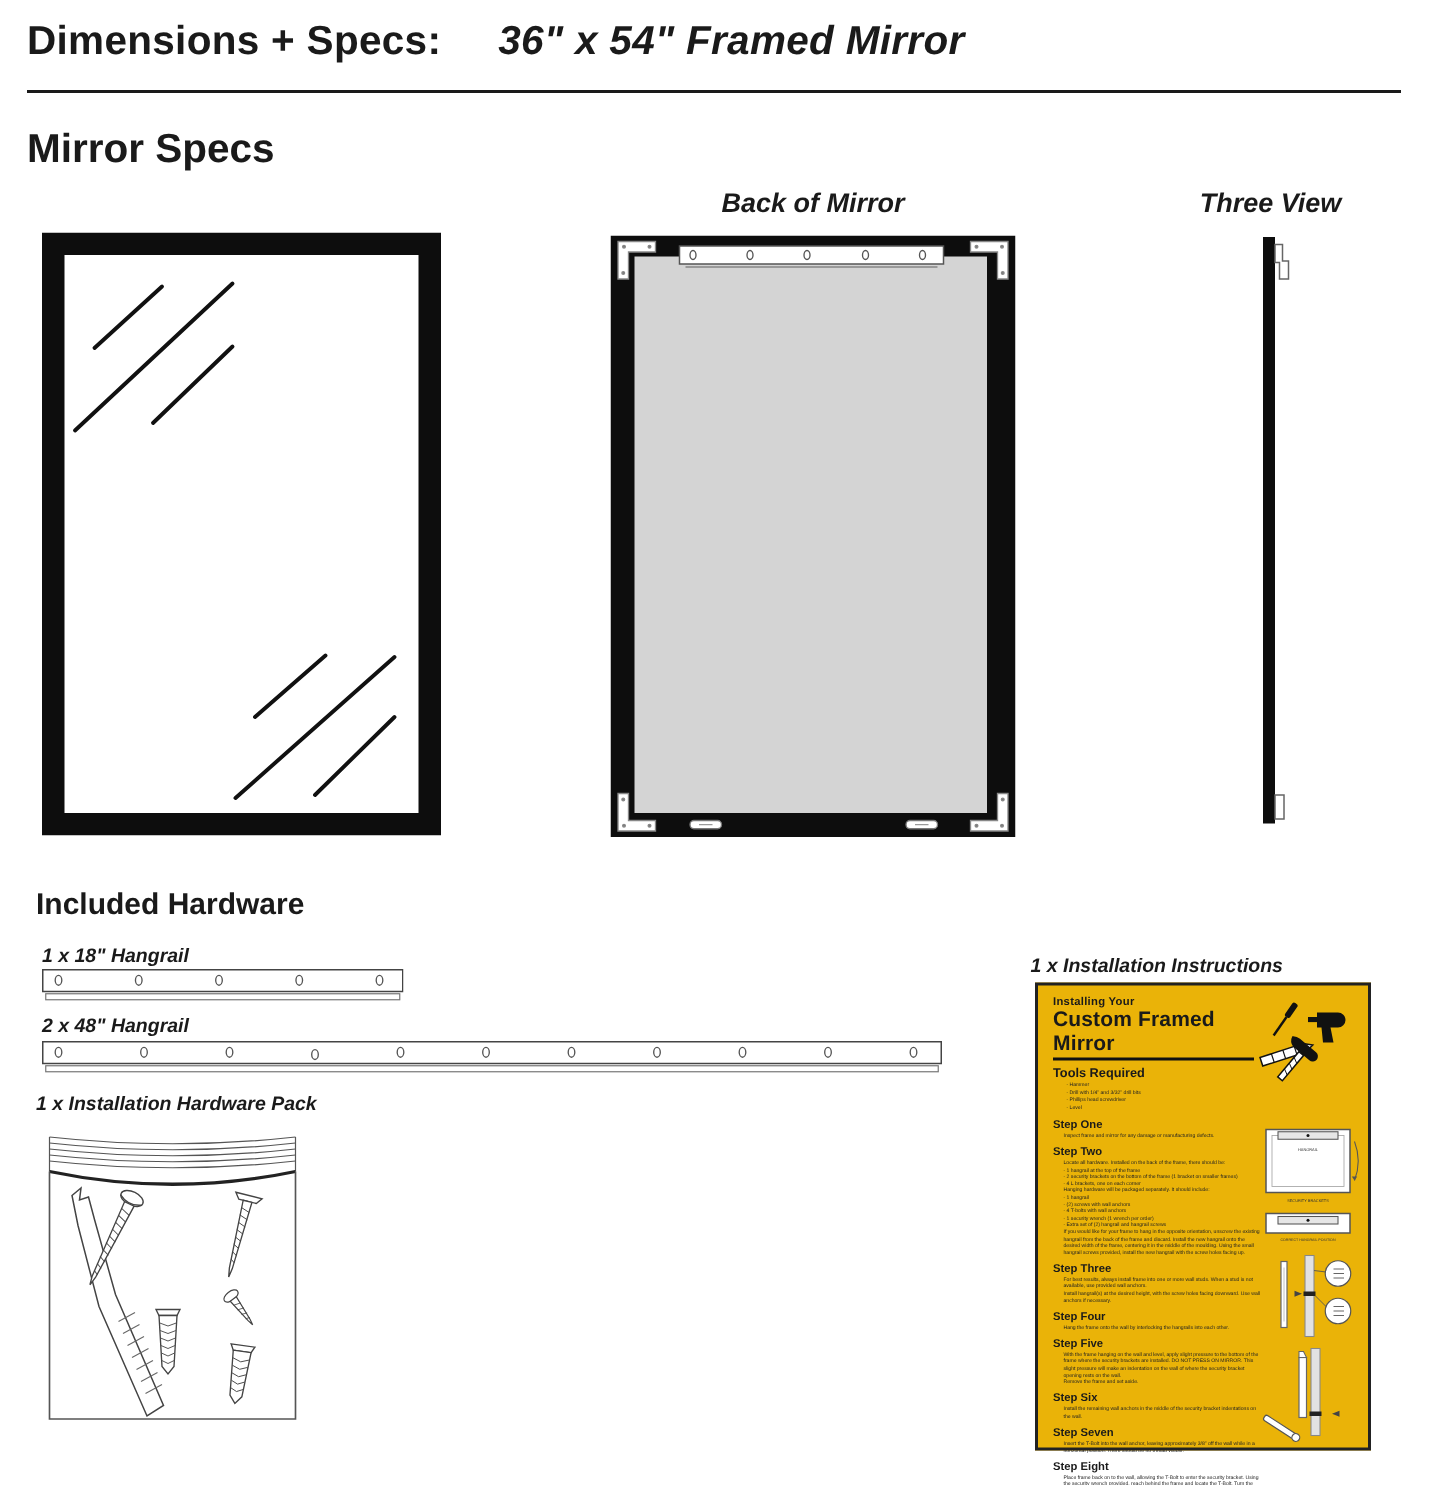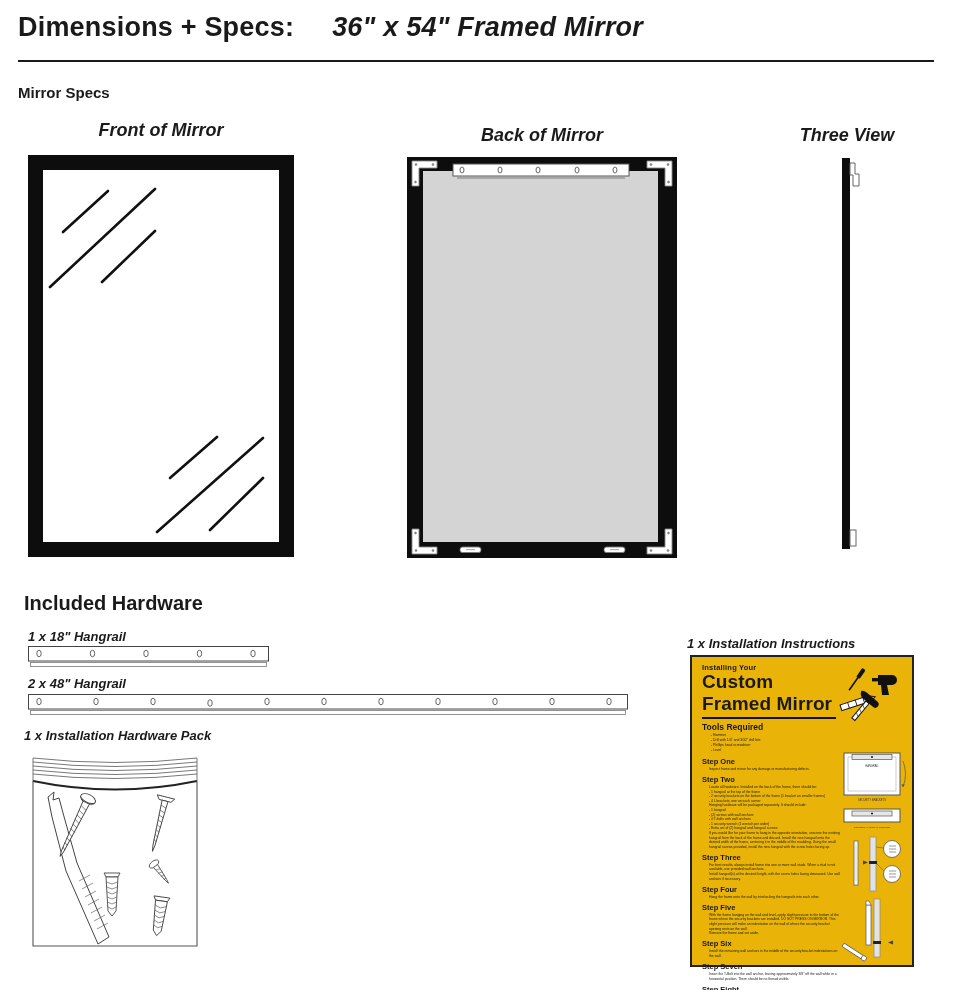--- a/index.html
+++ b/index.html
@@ -5,30 +5,30 @@
   html,body{margin:0;padding:0;background:#ffffff;}
   #page{position:relative;width:954px;height:990px;background:#fff;
         font-family:"Liberation Sans", sans-serif;color:#1a1a1a;overflow:hidden;}
   .abs{position:absolute;}
   
   .title-row{left:18px;top:12px;display:flex;align-items:baseline;gap:38px;}
   .title-left{font-size:27px;font-weight:600;letter-spacing:.2px;}
   .title-right{font-size:27px;font-weight:700;font-style:italic;letter-spacing:.2px;}
   .header-rule{left:18px;top:60px;width:916px;height:2px;background:#1a1a1a;}
   .section-heading{font-weight:600;}
-  .mirror-specs-heading{left:18px;top:84px;font-size:15px;}
+  .mirror-specs-heading{left:18px;top:84px;font-size:27px;}
   .included-heading{left:24px;top:592px;font-size:20px;}
   .view-label{font-size:18px;font-weight:700;font-style:italic;text-align:center;}
   .item-label{font-size:13px;font-weight:700;font-style:italic;}
   
   .sheet{left:690px;top:655px;width:224px;height:312px;border:2px solid #222;
          box-sizing:border-box;background:#eab308;}
   .sheet-left{position:absolute;left:10px;top:6px;width:138px;}
   .sheet-title1{font-size:7.5px;font-weight:700;letter-spacing:.2px;}
-  .sheet-title2{font-size:19px;font-weight:700;letter-spacing:.1px;margin-top:-1px;}
+  .sheet-title2{font-size:14px;font-weight:700;letter-spacing:.1px;margin-top:-1px;}
   .sheet-rule{width:134px;height:2px;background:#111;margin:2px 0 3px 0;}
   .tools-heading{font-size:8.5px;font-weight:700;margin-top:1px;}
   .tools-list{margin:1px 0 0 9px;font-size:3.4px;line-height:1.5;color:#222;}
   .tool-item::before{content:"- ";}
   .step-heading{font-size:7.5px;font-weight:700;margin-top:3.5px;margin-bottom:1px;}
   .step-body{font-size:3.4px;line-height:1.35;margin-left:7px;color:#222;white-space:pre-line;}
   .sheet-figs{position:absolute;left:146px;top:4px;}
 </style>
 </head>
 <body>
@@ -36,21 +36,20 @@
 <div id="page">
 
   <div class="abs title-row">
     <span class="title-left">Dimensions + Specs:</span>
     <span class="title-right">36" x 54" Framed Mirror</span>
   </div>
   <div class="abs header-rule"></div>
 
   <div class="abs section-heading mirror-specs-heading">Mirror Specs</div>
 
-  <div class="abs view-label" style="left:28px;top:120px;width:266px;">Front of Mirror</div>
   <div class="abs view-label" style="left:407px;top:125px;width:270px;">Back of Mirror</div>
   <div class="abs view-label" style="left:780px;top:125px;width:134px;">Three View</div>
 
   <svg class="abs" style="left:28px;top:155px;" width="266" height="402" viewBox="0 0 266 402">
     <rect x="0" y="0" width="266" height="402" fill="#0d0d0d"></rect>
     <rect x="15" y="15" width="236" height="372" fill="#ffffff"></rect>
     <g stroke="#111" stroke-width="2.6" stroke-linecap="round">
       <line x1="35" y1="77" x2="80" y2="36"></line>
       <line x1="22" y1="132" x2="127" y2="34"></line>
       <line x1="74" y1="127" x2="127" y2="76"></line>

